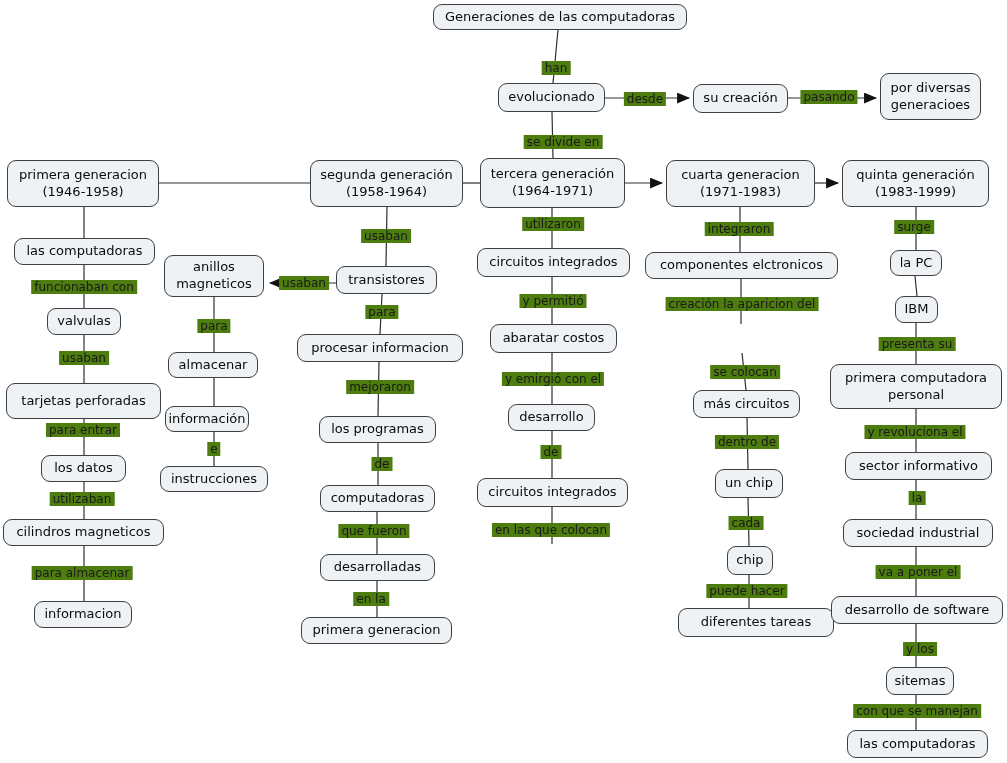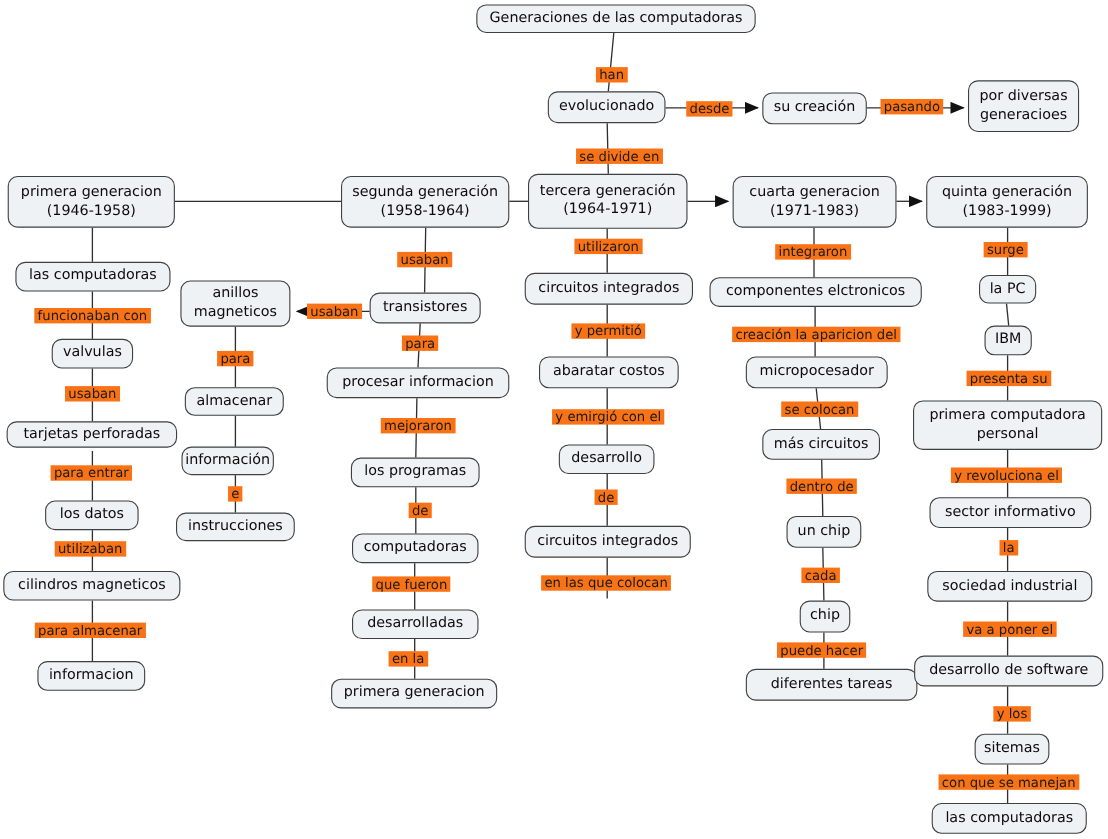--- a/index.html
+++ b/index.html
@@ -9,21 +9,21 @@
   .edge{stroke:#2f2f2f;stroke-width:1.2;fill:none;}
   .node{
     position:absolute;box-sizing:border-box;
     background:#eef2f4;border:1px solid #3d3f42;border-radius:9px;
     display:flex;align-items:center;justify-content:center;
     text-align:center;font-size:13px;line-height:1.3;color:#0b0b0b;
     white-space:pre-line;padding:1px 3px;
   }
   .link-label{
     position:absolute;transform:translate(-50%,-50%);
-    background:#f97316;padding:0 3px;
+    background:#4d7c0f;padding:0 3px;
     font-size:12px;color:#1a1a1a;white-space:nowrap;
   }
 </style>
 </head>
 <body>
 
 <div id="diagram">
   <svg id="edges" viewBox="0 0 1007 763" xmlns="http://www.w3.org/2000/svg">
     <defs>
       <marker id="arrowhead" markerUnits="userSpaceOnUse" markerWidth="13" markerHeight="11" viewBox="0 0 12 10" refX="11" refY="5" orient="auto">
@@ -121,41 +121,40 @@
     <div class="node" style="left: 310px; top: 160px; width: 153px; height: 47px;">segunda generación
 (1958-1964)</div>
     <div class="node" style="left: 480px; top: 158px; width: 145px; height: 50px;">tercera generación
 (1964-1971)</div>
     <div class="node" style="left: 666px; top: 160px; width: 149px; height: 47px;">cuarta generacion
 (1971-1983)</div>
     <div class="node" style="left: 842px; top: 160px; width: 147px; height: 47px;">quinta generación
 (1983-1999)</div>
     <div class="node" style="left: 14px; top: 238px; width: 141px; height: 27px;">las computadoras</div>
     <div class="node" style="left: 47px; top: 308px; width: 74px; height: 27px;">valvulas</div>
-    <div class="node" style="left: 6px; top: 383px; width: 155px; height: 24px;">tarjetas perforadas</div>
+    <div class="node" style="left: 6px; top: 383px; width: 155px; height: 36px;">tarjetas perforadas</div>
     <div class="node" style="left: 41px; top: 455px; width: 85px; height: 27px;">los datos</div>
     <div class="node" style="left: 3px; top: 519px; width: 161px; height: 27px;">cilindros magneticos</div>
     <div class="node" style="left: 34px; top: 601px; width: 98px; height: 27px;">informacion</div>
     <div class="node" style="left: 164px; top: 255px; width: 100px; height: 42px;">anillos
 magneticos</div>
     <div class="node" style="left: 168px; top: 352px; width: 90px; height: 26px;">almacenar</div>
     <div class="node" style="left: 165px; top: 406px; width: 84px; height: 26px;">información</div>
     <div class="node" style="left: 160px; top: 466px; width: 108px; height: 26px;">instrucciones</div>
     <div class="node" style="left: 336px; top: 266px; width: 101px; height: 28px;">transistores</div>
     <div class="node" style="left: 297px; top: 334px; width: 166px; height: 28px;">procesar informacion</div>
     <div class="node" style="left: 319px; top: 416px; width: 117px; height: 27px;">los programas</div>
     <div class="node" style="left: 320px; top: 485px; width: 115px; height: 27px;">computadoras</div>
     <div class="node" style="left: 320px; top: 554px; width: 115px; height: 27px; text-align: right;">desarrolladas</div>
     <div class="node" style="left: 301px; top: 617px; width: 151px; height: 27px;">primera generacion</div>
     <div class="node" style="left: 477px; top: 248px; width: 153px; height: 29px;">circuitos integrados</div>
     <div class="node" style="left: 490px; top: 324px; width: 127px; height: 29px;">abaratar costos</div>
     <div class="node" style="left: 508px; top: 404px; width: 87px; height: 27px;">desarrollo</div>
     <div class="node" style="left: 477px; top: 478px; width: 151px; height: 29px;">circuitos integrados</div>
     <div class="node" style="left: 645px; top: 252px; width: 193px; height: 27px;">componentes elctronicos</div>
-    <div class="node" style="left: 678px; top: 324px; width: 129px; height: 29px;">micropocesador</div>
     <div class="node" style="left: 693px; top: 390px; width: 107px; height: 28px;">más circuitos</div>
     <div class="node" style="left: 715px; top: 469px; width: 68px; height: 29px;">un chip</div>
     <div class="node" style="left: 727px; top: 546px; width: 46px; height: 29px;">chip</div>
     <div class="node" style="left: 678px; top: 608px; width: 156px; height: 29px;">diferentes tareas</div>
     <div class="node" style="left: 890px; top: 250px; width: 52px; height: 26px;">la PC</div>
     <div class="node" style="left: 895px; top: 296px; width: 43px; height: 27px;">IBM</div>
     <div class="node" style="left: 830px; top: 364px; width: 172px; height: 45px;">primera computadora
 personal</div>
     <div class="node" style="left: 845px; top: 452px; width: 147px; height: 28px;">sector informativo</div>
     <div class="node" style="left: 843px; top: 519px; width: 150px; height: 28px;">sociedad industrial</div>

